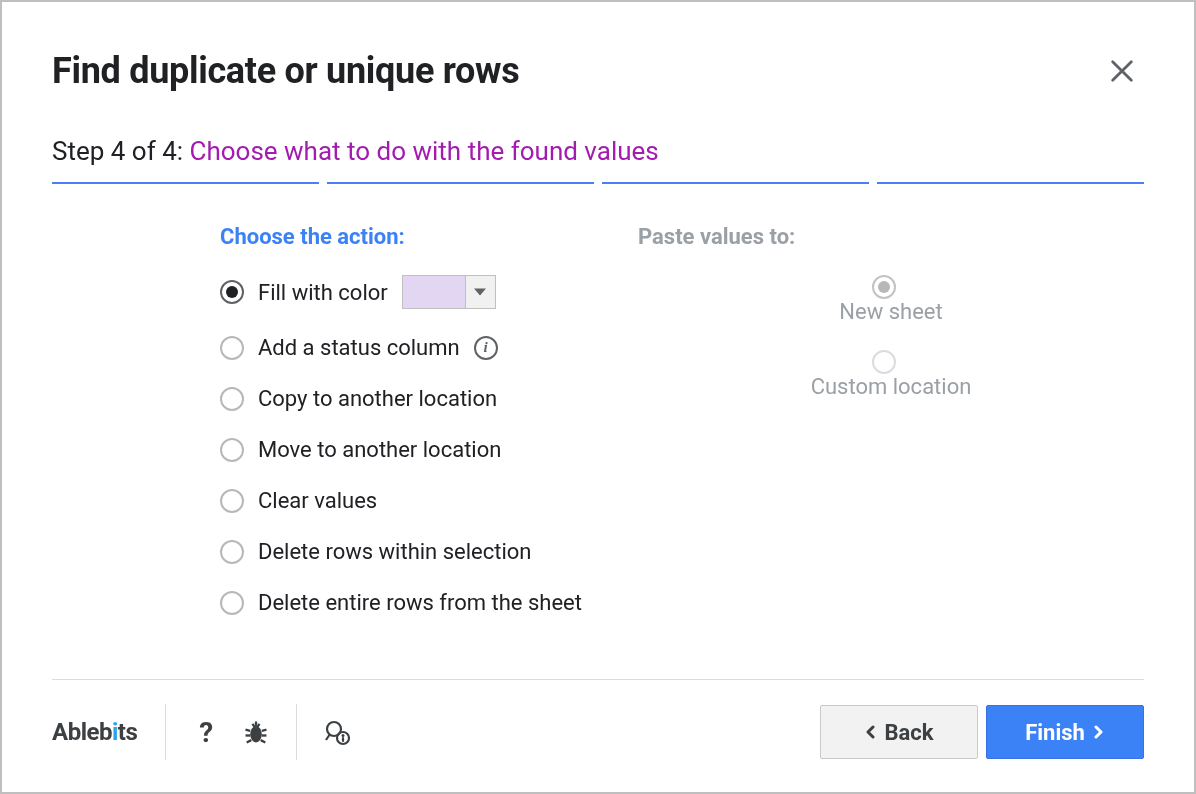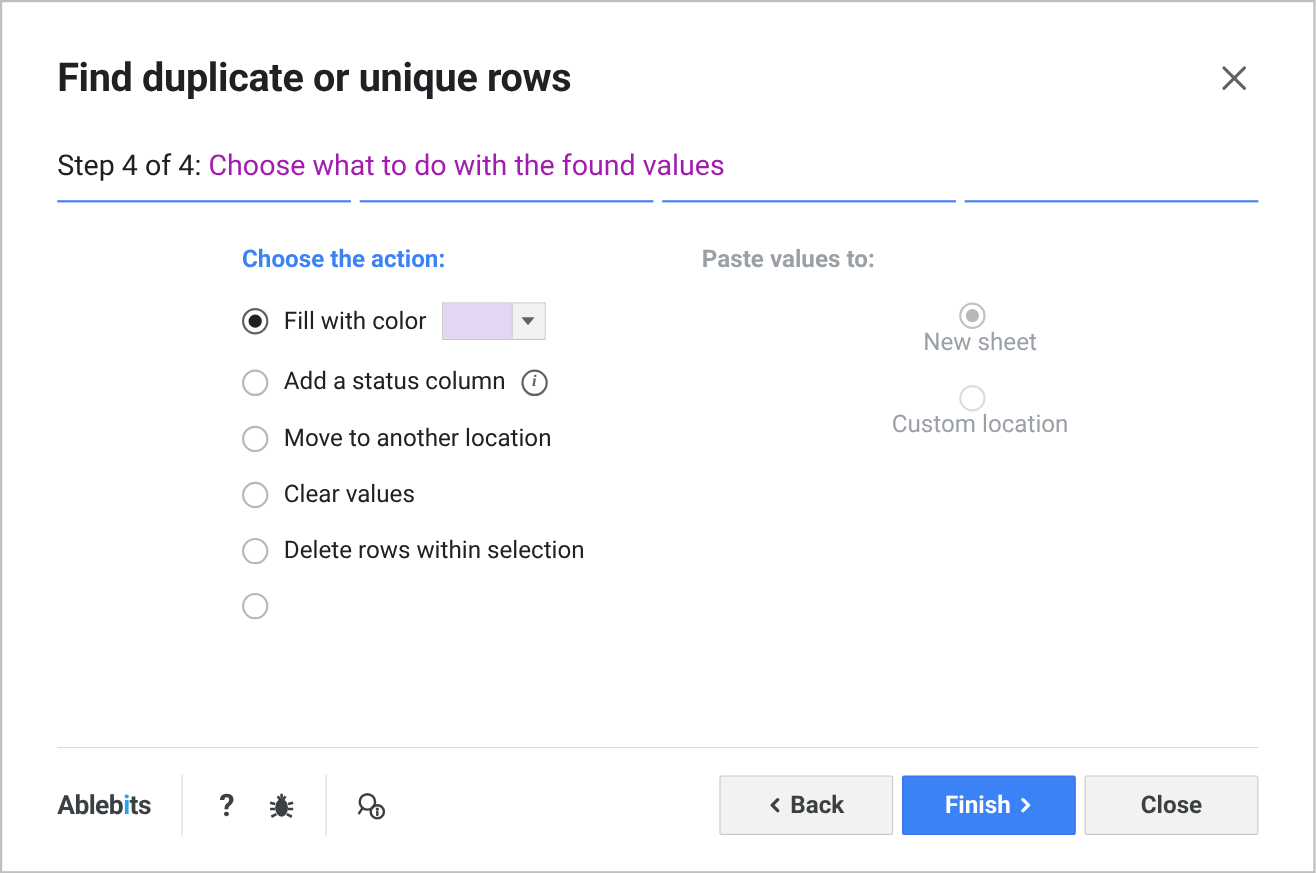--- a/index.html
+++ b/index.html
@@ -245,38 +245,43 @@
           </span>
         </span>
       </div>
 
       <div class="radio-row">
         <span class="radio"></span>
         <span>Add a status column</span>
         <span class="info-icon">i</span>
       </div>
 
+      <div class="radio-row">
+        <span class="radio"></span>
+        <span>Copy to another location</span>
+      </div>
 
       <div class="radio-row">
         <span class="radio"></span>
         <span>Move to another location</span>
       </div>
 
       <div class="radio-row">
         <span class="radio"></span>
         <span>Clear values</span>
       </div>
 
       <div class="radio-row">
         <span class="radio"></span>
         <span>Delete rows within selection</span>
       </div>
 
       <div class="radio-row">
         <span class="radio"></span>
+        <span>Delete entire rows from the sheet</span>
       </div>
     </div>
 
     <div class="col-right">
       <div class="section-label disabled">Paste values to:</div>
 
       <div class="radio-row disabled">
         <span class="radio disabled selected"></span>
         <span>New sheet</span>
       </div>
@@ -329,17 +334,14 @@
           <polyline points="7,2 2,7 7,12"></polyline>
         </svg>
       <span>Back</span>
     </div>
     <div class="btn primary">
       <span>Finish</span>
       <svg viewBox="0 0 10 14" fill="none" stroke="currentColor" stroke-width="3" stroke-linecap="round" stroke-linejoin="round">
           <polyline points="3,2 8,7 3,12"></polyline>
         </svg>
     </div>
-    <div class="btn">
-      <span>Close</span>
-    </div>
   </div>
 </div>
 
 </body></html>

